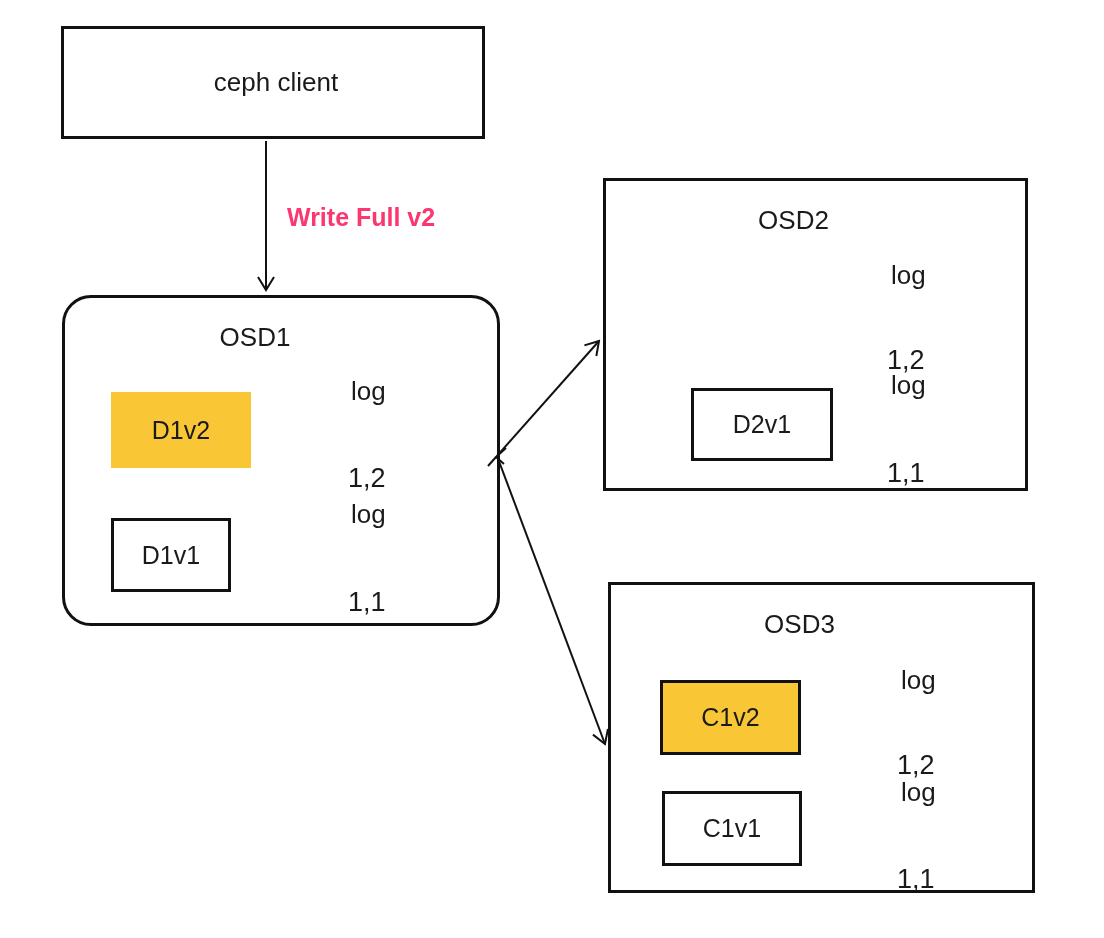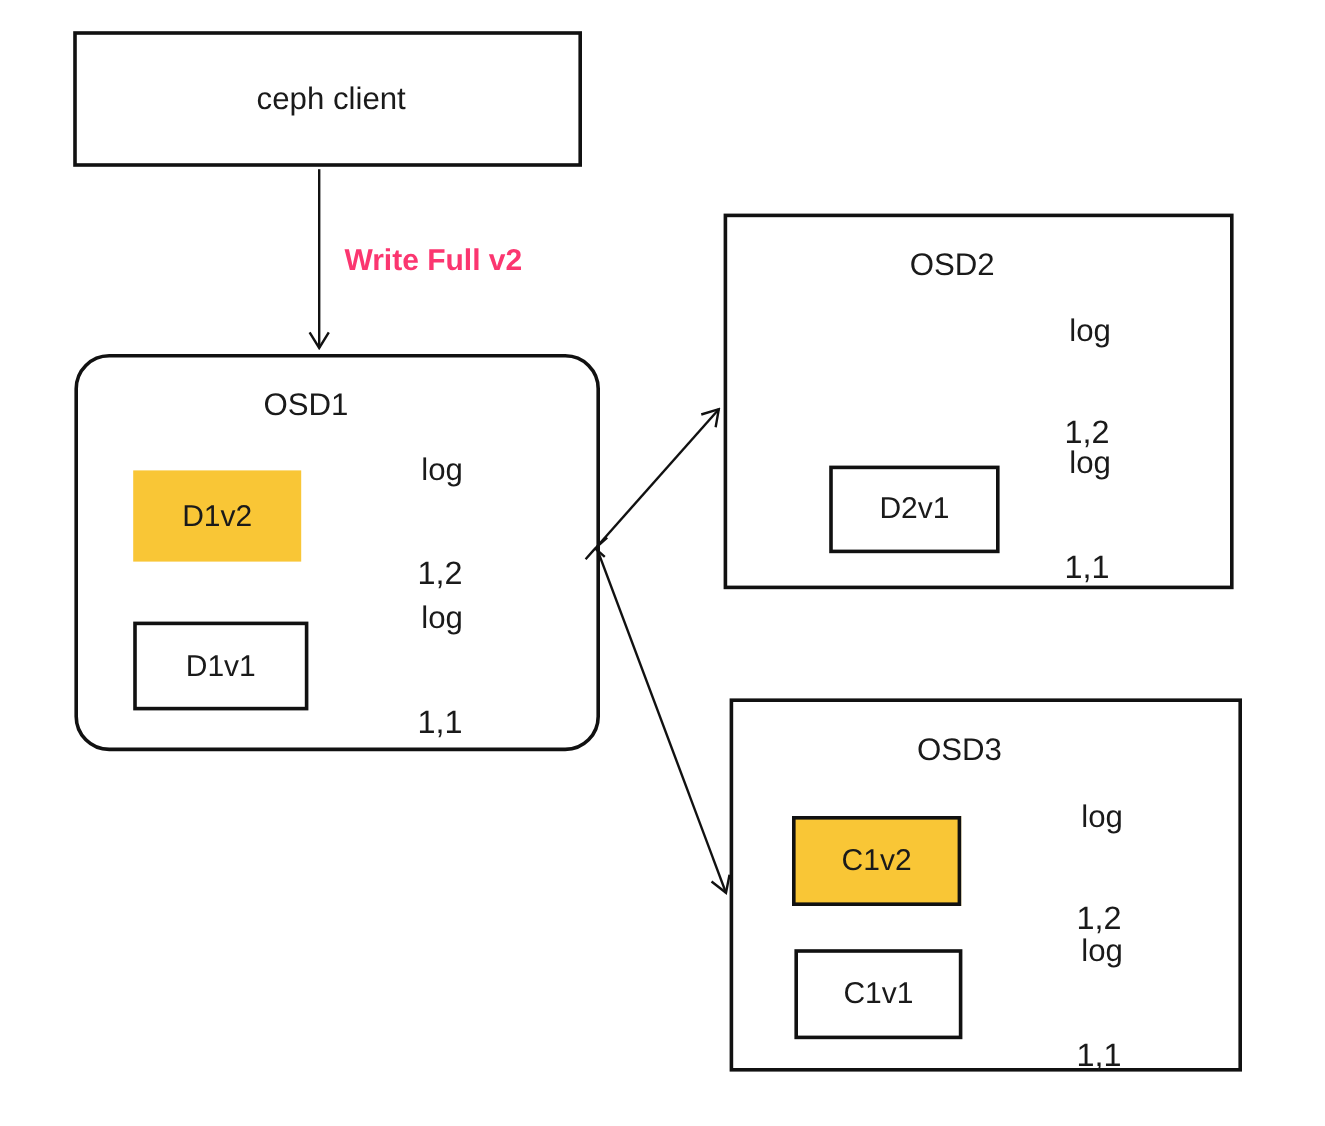--- a/index.html
+++ b/index.html
@@ -51,21 +51,21 @@
   .obj {
     position: absolute;
     display: flex; align-items: center; justify-content: center;
     font-size: 25px;
   }
   .obj.highlight { background: var(--highlight-yellow); }
   .obj.bordered  { border: 3px solid var(--line-black); background: #ffffff; }
   .obj.highlight.bordered { background: var(--highlight-yellow); }
 
   #osd1 .obj-top    { left: 46px; top: 94px;  width: 140px; height: 76px; }
-  #osd1 .obj-bottom { left: 46px; top: 220px; width: 146px; height: 74px; }
+  #osd1 .obj-bottom { left: 46px; top: 220px; width: 120px; height: 74px; }
   #osd2 .obj-top    { left: 47px; top: 95px;  width: 142px; height: 74px; }
   #osd2 .obj-bottom { left: 47px; top: 207px; width: 142px; height: 73px; margin-left: 38px; }
   #osd3 .obj-top    { left: 49px; top: 95px;  width: 141px; height: 75px; }
   #osd3 .obj-bottom { left: 51px; top: 206px; width: 140px; height: 75px; }
 
   .log-item { position: absolute; font-size: 26px; line-height: 1; }
   .log-value { font-size: 27px; margin-top: 32px; }
 
   #osd1 .log1 { left: 286px; top: 80px;  }
   #osd1 .val1 { left: 283px; top: 135px; }

